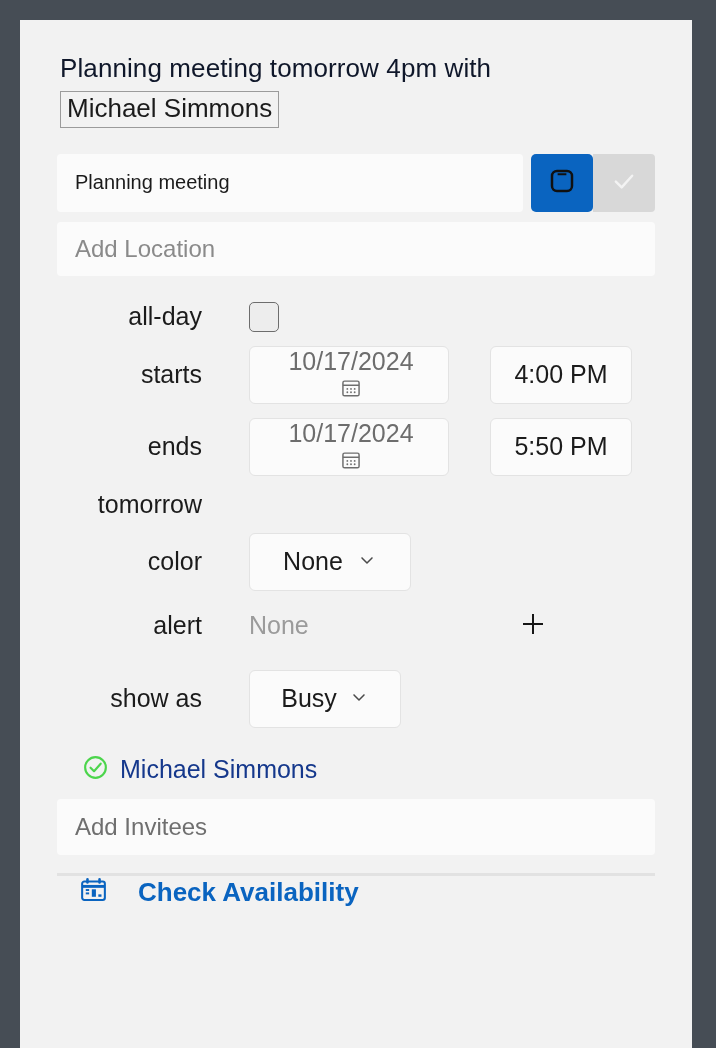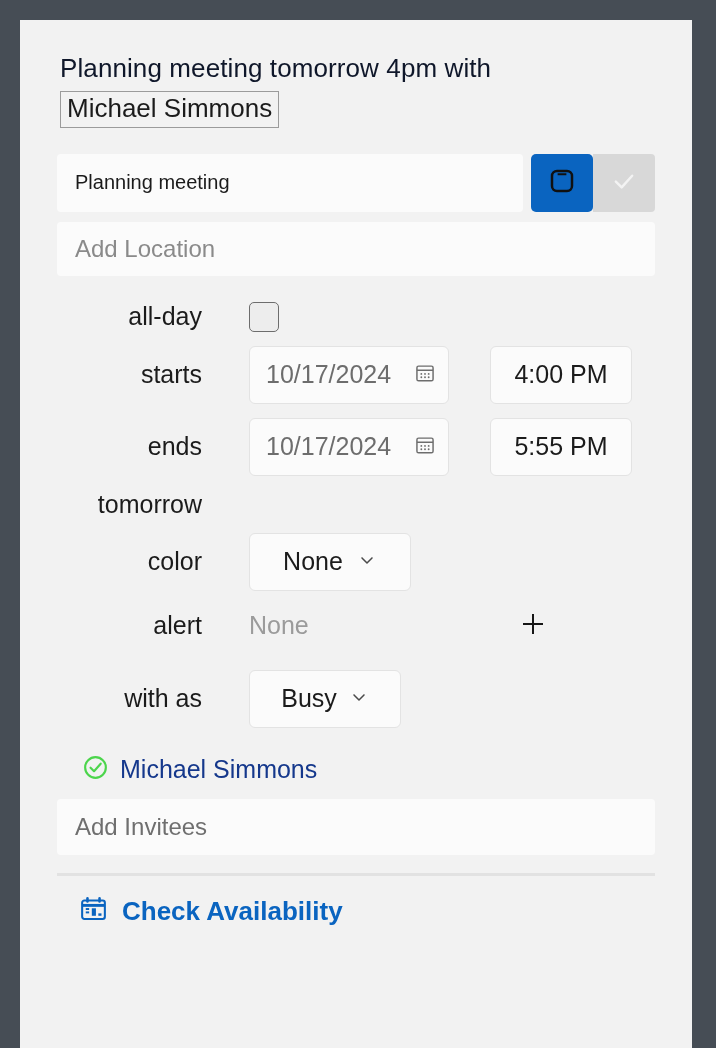--- a/index.html
+++ b/index.html
@@ -144,20 +144,21 @@
     border-radius: 6px;
     display: flex;
     align-items: center;
     box-sizing: border-box;
   }
   .date-field {
     width: 200px;
     height: 58px;
     padding: 0 12px 0 16px;
     justify-content: space-between;
+    flex-direction: column;
   }
   .date-text {
     font-size: 25px;
     color: #6d6d6d;
   }
   .time-field {
     width: 142px;
     height: 58px;
     margin-left: 12px;
     justify-content: center;
@@ -253,23 +254,22 @@
 
   .divider {
     height: 3px;
     background: #e2e2e2;
     margin-top: 18px;
   }
 
   .availability {
     display: flex;
     align-items: center;
-    gap: 14px;
+    gap: 30px;
     padding-left: 22px;
-    margin-top: 19px;
   }
   .availability-label {
     font-size: 26px;
     color: #0a64c0;
     font-weight: bold;
   }
 </style>
 </head>
 <body>
 
@@ -341,21 +341,21 @@
             <circle cx="8" cy="13" r="1" fill="#6d6d6d" stroke="none"></circle>
             <circle cx="12" cy="13" r="1" fill="#6d6d6d" stroke="none"></circle>
             <circle cx="16" cy="13" r="1" fill="#6d6d6d" stroke="none"></circle>
             <circle cx="8" cy="16.6" r="1" fill="#6d6d6d" stroke="none"></circle>
             <circle cx="12" cy="16.6" r="1" fill="#6d6d6d" stroke="none"></circle>
             <circle cx="16" cy="16.6" r="1" fill="#6d6d6d" stroke="none"></circle>
           </svg>
         </span>
       </div>
       <div class="field time-field">
-        <span class="time-text">5:55 PM</span>
+        <span class="time-text">5:50 PM</span>
       </div>
     </div>
 
     <div class="row">
       <div class="row-label">tomorrow</div>
     </div>
 
     <div class="row">
       <div class="row-label">color</div>
       <div class="select select-color">
@@ -375,21 +375,21 @@
         <span>
           <svg width="32" height="32" viewBox="0 0 24 24" fill="none" stroke="#161616" stroke-width="1.5">
             <line x1="12" y1="4.5" x2="12" y2="19.5"></line>
             <line x1="4.5" y1="12" x2="19.5" y2="12"></line>
           </svg>
         </span>
       </button>
     </div>
 
     <div class="row row-showas">
-      <div class="row-label">with as</div>
+      <div class="row-label">show as</div>
       <div class="select select-showas">
         <span class="select-value">Busy</span>
         <span>
           <svg width="20" height="20" viewBox="0 0 24 24" fill="none" stroke="#4a4a4a" stroke-width="1.8" stroke-linecap="round" stroke-linejoin="round">
             <polyline points="6,9.5 12,15.5 18,9.5"></polyline>
           </svg>
         </span>
       </div>
     </div>
 

